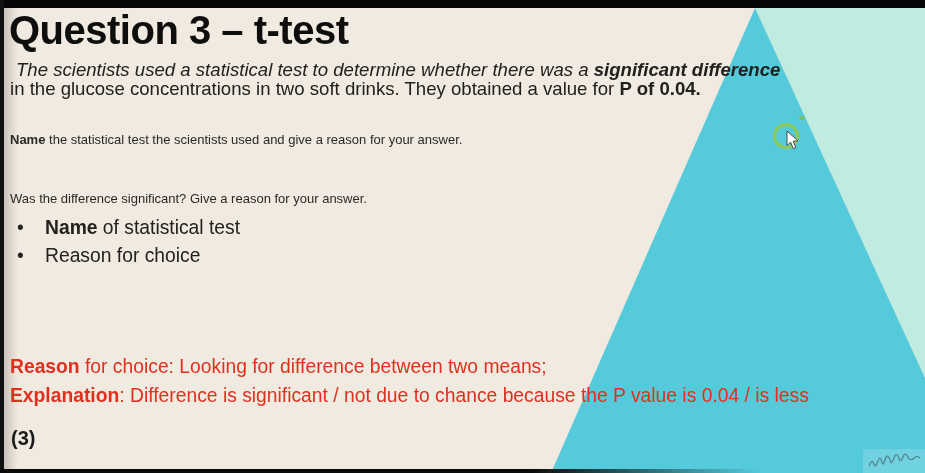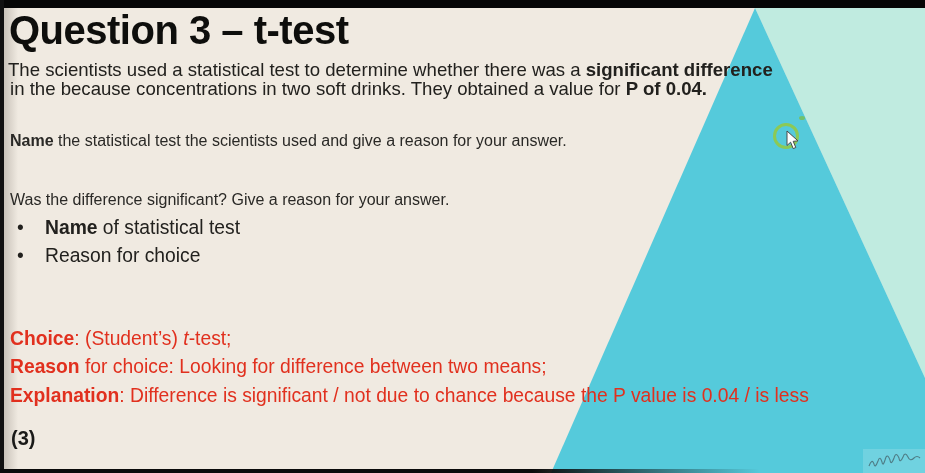--- a/index.html
+++ b/index.html
@@ -23,23 +23,23 @@
     position:absolute;left:0;top:469px;width:760px;height:4px;
     background:linear-gradient(to right,#0a0a0a 0%,#0a0a0a 70%,rgba(10,10,10,0) 100%);
   }
   .bg-shapes{position:absolute;left:0;top:0;width:925px;height:473px;pointer-events:none;}
   .txt{position:absolute;white-space:nowrap;}
   .title{
     left:9px;top:8px;
     font-size:40px;font-weight:700;letter-spacing:-0.5px;color:#0e0e0c;
   }
   .body-19{font-size:18.6px;line-height:19px;color:#22211e;}
-  .intro-l1{left:8px;top:60px;}
+  .intro-l1{left:16px;top:60px;font-style:italic;}
   .intro-l2{left:10px;top:79px;}
-  .task-19{font-size:16px;color:#2a2926;}
+  .task-19{font-size:13px;color:#2a2926;}
   .task-l1{left:10px;top:132px;}
   .task-l2{left:10px;top:159px;margin-top:32px;}
   .bullet-row{position:absolute;left:17px;font-size:19.3px;color:#22211e;white-space:nowrap;}
   .bullet-dot{display:inline-block;width:28px;color:#22211e;}
   .b1{top:217px;} .b2{top:245px;} .b3{top:273px;}
   .red{font-size:19.3px;color:#e1301e;}
   .red1{left:10px;top:328px;}
   .red2{left:10px;top:356px;}
   .red3a{left:10px;top:385px;}
   .red3b{left:10px;top:405px;}
@@ -71,29 +71,28 @@
   </svg>
 
   <div class="left-shade"></div>
   <div class="top-bar"></div>
   <div class="left-bar"></div>
   <div class="bottom-bar"></div>
 
   <div class="txt title">Question 3 – t-test</div>
 
   <div class="txt body-19 intro-l1"><span>The scientists used a statistical test to determine whether there was a </span><span class="bold">significant difference</span></div>
-  <div class="txt body-19 intro-l2"><span>in the because concentrations in two soft drinks. They obtained a value for </span><span class="bold">P of 0.04.</span></div>
+  <div class="txt body-19 intro-l2"><span>in the glucose concentrations in two soft drinks. They obtained a value for </span><span class="bold">P of 0.04.</span></div>
 
   <div class="txt task-19 task-l1"><span class="bold">Name</span><span> the statistical test the scientists used and give a reason for your answer.</span></div>
   <div class="txt task-19 task-l2">Was the difference significant? Give a reason for your answer.</div>
 
   <div class="bullet-row b1"><span class="bullet-dot">•</span><span class="bold">Name</span><span> of statistical test</span></div>
   <div class="bullet-row b2"><span class="bullet-dot">•</span><span class="bold"></span><span>Reason for choice</span></div>
 
-  <div class="txt red red1"><span class="bold">Choice</span><span>: (Student’s) </span><span class="ital">t</span><span>-test;</span></div>
   <div class="txt red red2"><span class="bold">Reason</span><span> for choice: Looking for difference between two means;</span></div>
   <div class="txt red red3a"><span class="bold">Explanation</span><span>: Difference is significant / not due to chance because the P value is 0.04 / is less</span></div>
 
   <div class="txt marks">(3)</div>
 
   <div class="annotation-circle"></div>
   <div class="annotation-dot"></div>
 
   <svg class="cursor" viewBox="0 0 14 20" width="14" height="20">
     <path d="M1,1 L1,15.5 L4.6,12.2 L7.2,18.6 L9.8,17.5 L7.2,11.3 L12,10.9 Z" fill="#ffffff" stroke="#4a4a4a" stroke-width="1"></path>

